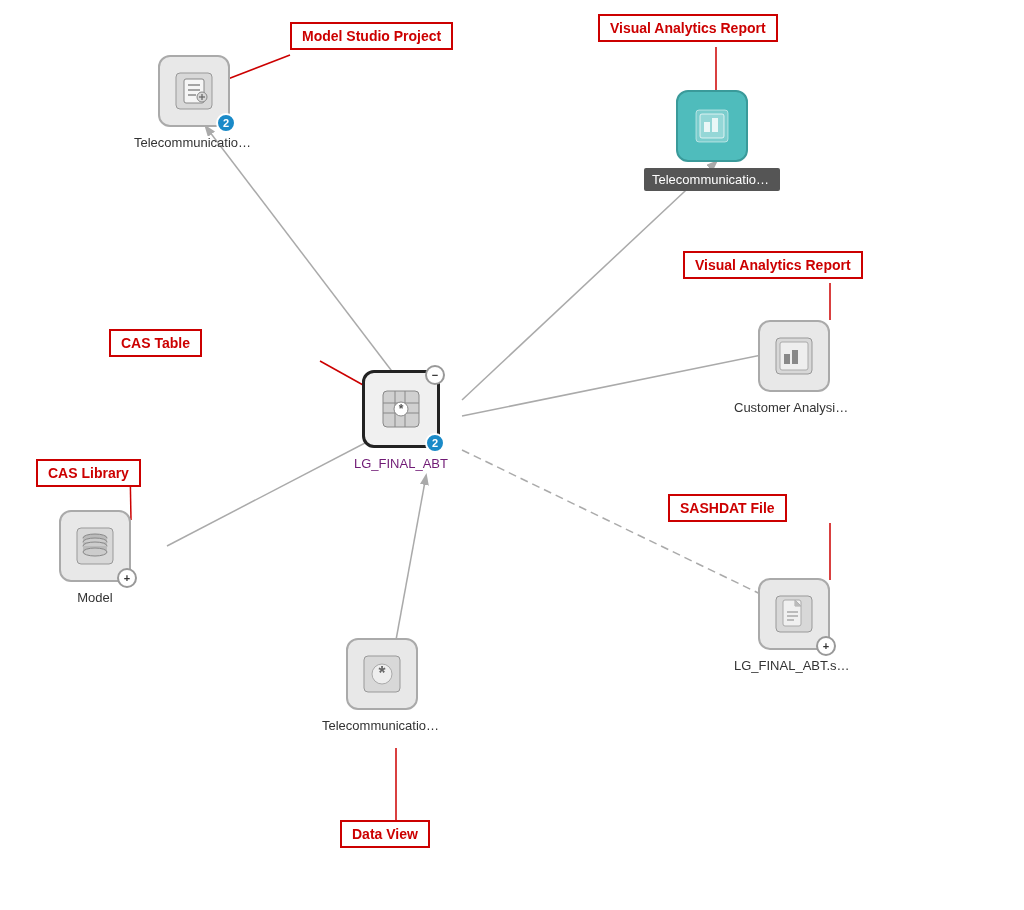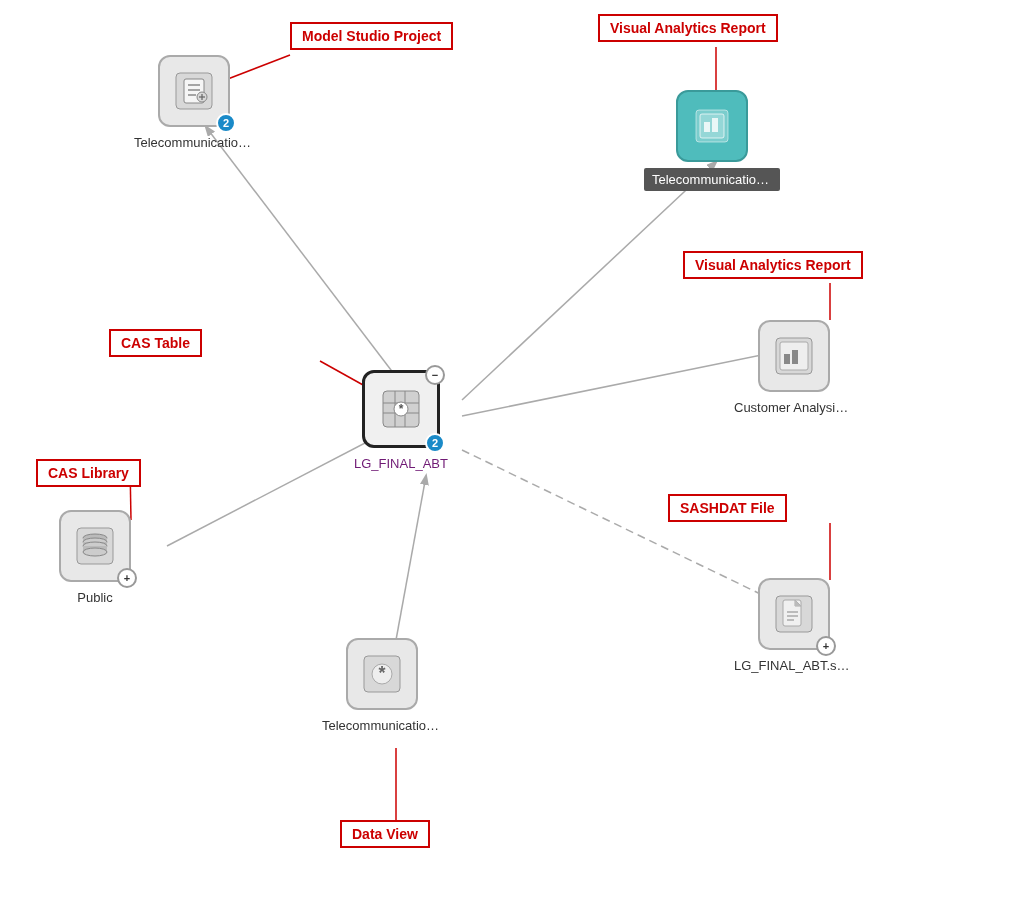--- a/index.html
+++ b/index.html
@@ -240,21 +240,21 @@
         <ellipse cx="20" cy="12" rx="12" ry="4" fill="#bbb" stroke="#888" stroke-width="1"></ellipse>
         <rect x="8" y="12" width="24" height="4" fill="#bbb"></rect>
         <ellipse cx="20" cy="16" rx="12" ry="4" fill="#ccc" stroke="#888" stroke-width="1"></ellipse>
         <rect x="8" y="16" width="24" height="4" fill="#bbb"></rect>
         <ellipse cx="20" cy="20" rx="12" ry="4" fill="#ccc" stroke="#888" stroke-width="1"></ellipse>
         <rect x="8" y="20" width="24" height="6" fill="#bbb"></rect>
         <ellipse cx="20" cy="26" rx="12" ry="4" fill="#ccc" stroke="#888" stroke-width="1"></ellipse>
       </svg>
       <div class="badge plus">+</div>
     </div>
-    <div class="node-label">Public</div>
+    <div class="node-label">Model</div>
   </div>
 
   <div class="node" style="left:322px;top:638px;">
     <div class="icon-box">
       <svg class="svg-icon" viewBox="0 0 40 40">
         <rect x="2" y="2" width="36" height="36" rx="4" fill="#d8d8d8" stroke="#999" stroke-width="1"></rect>
         <circle cx="20" cy="20" r="10" fill="#eee" stroke="#aaa" stroke-width="1"></circle>
         <text x="20" y="25" text-anchor="middle" font-size="18" font-weight="bold" fill="#666">*</text>
       </svg>
     </div>

